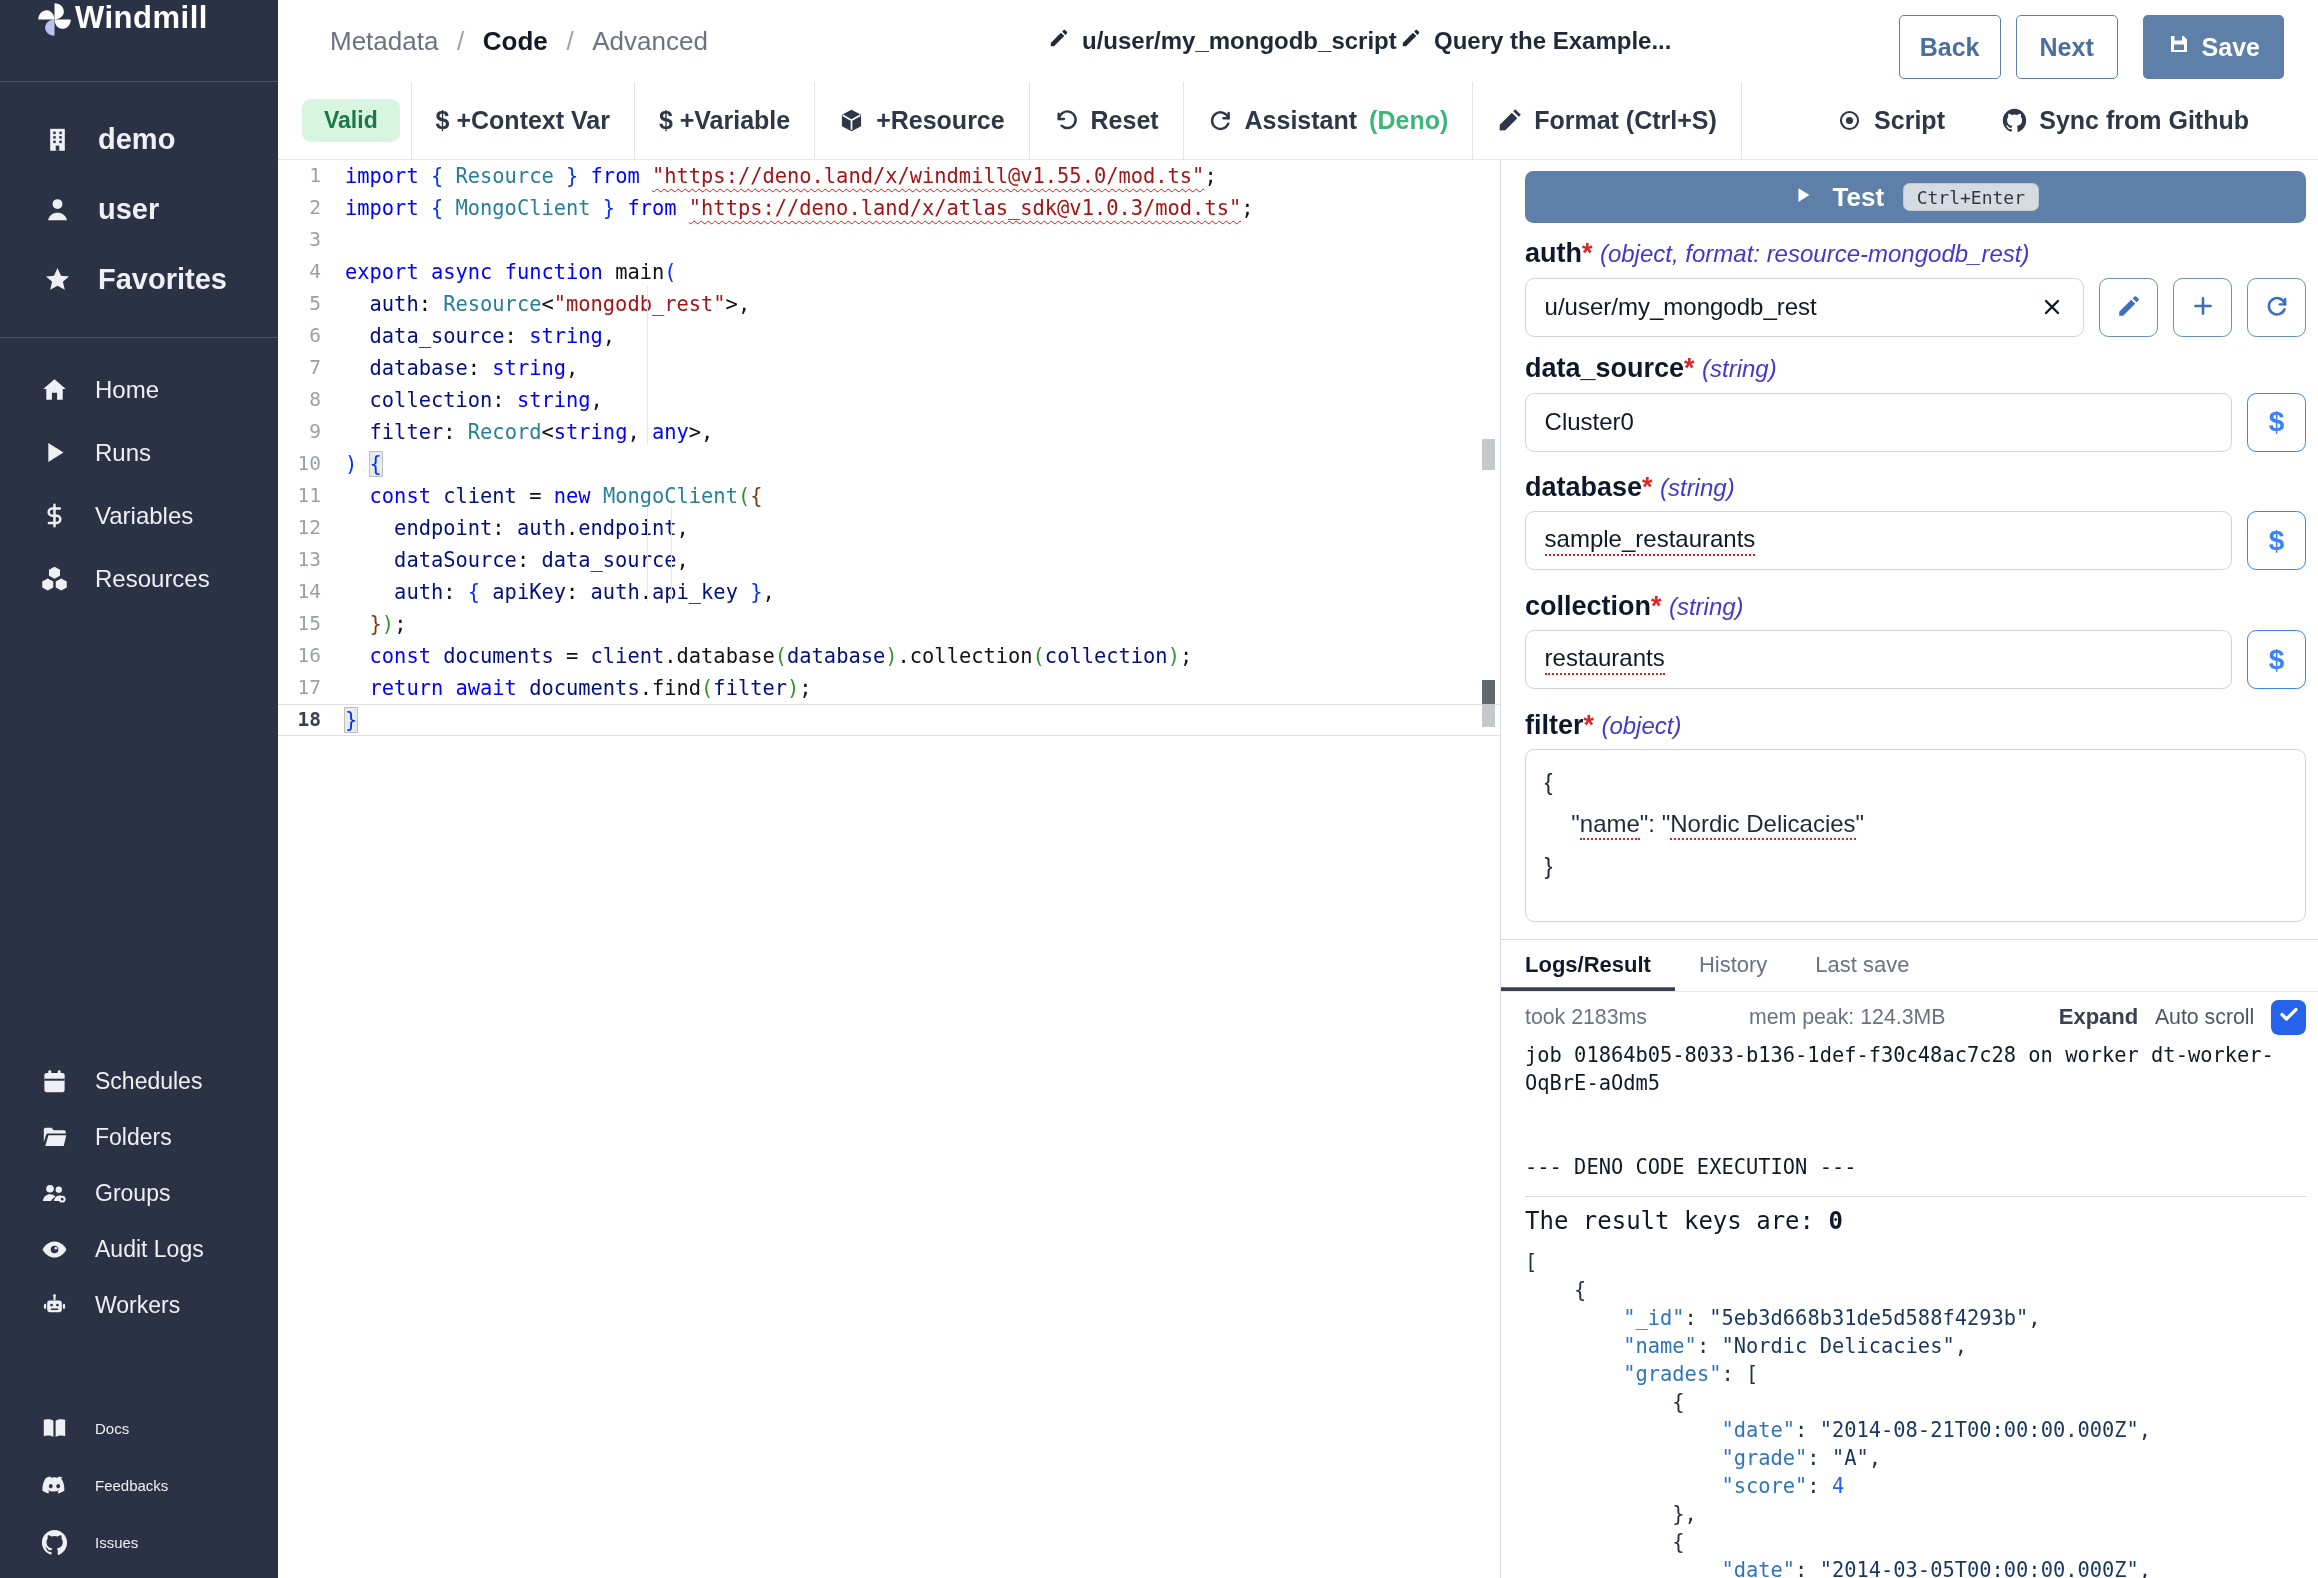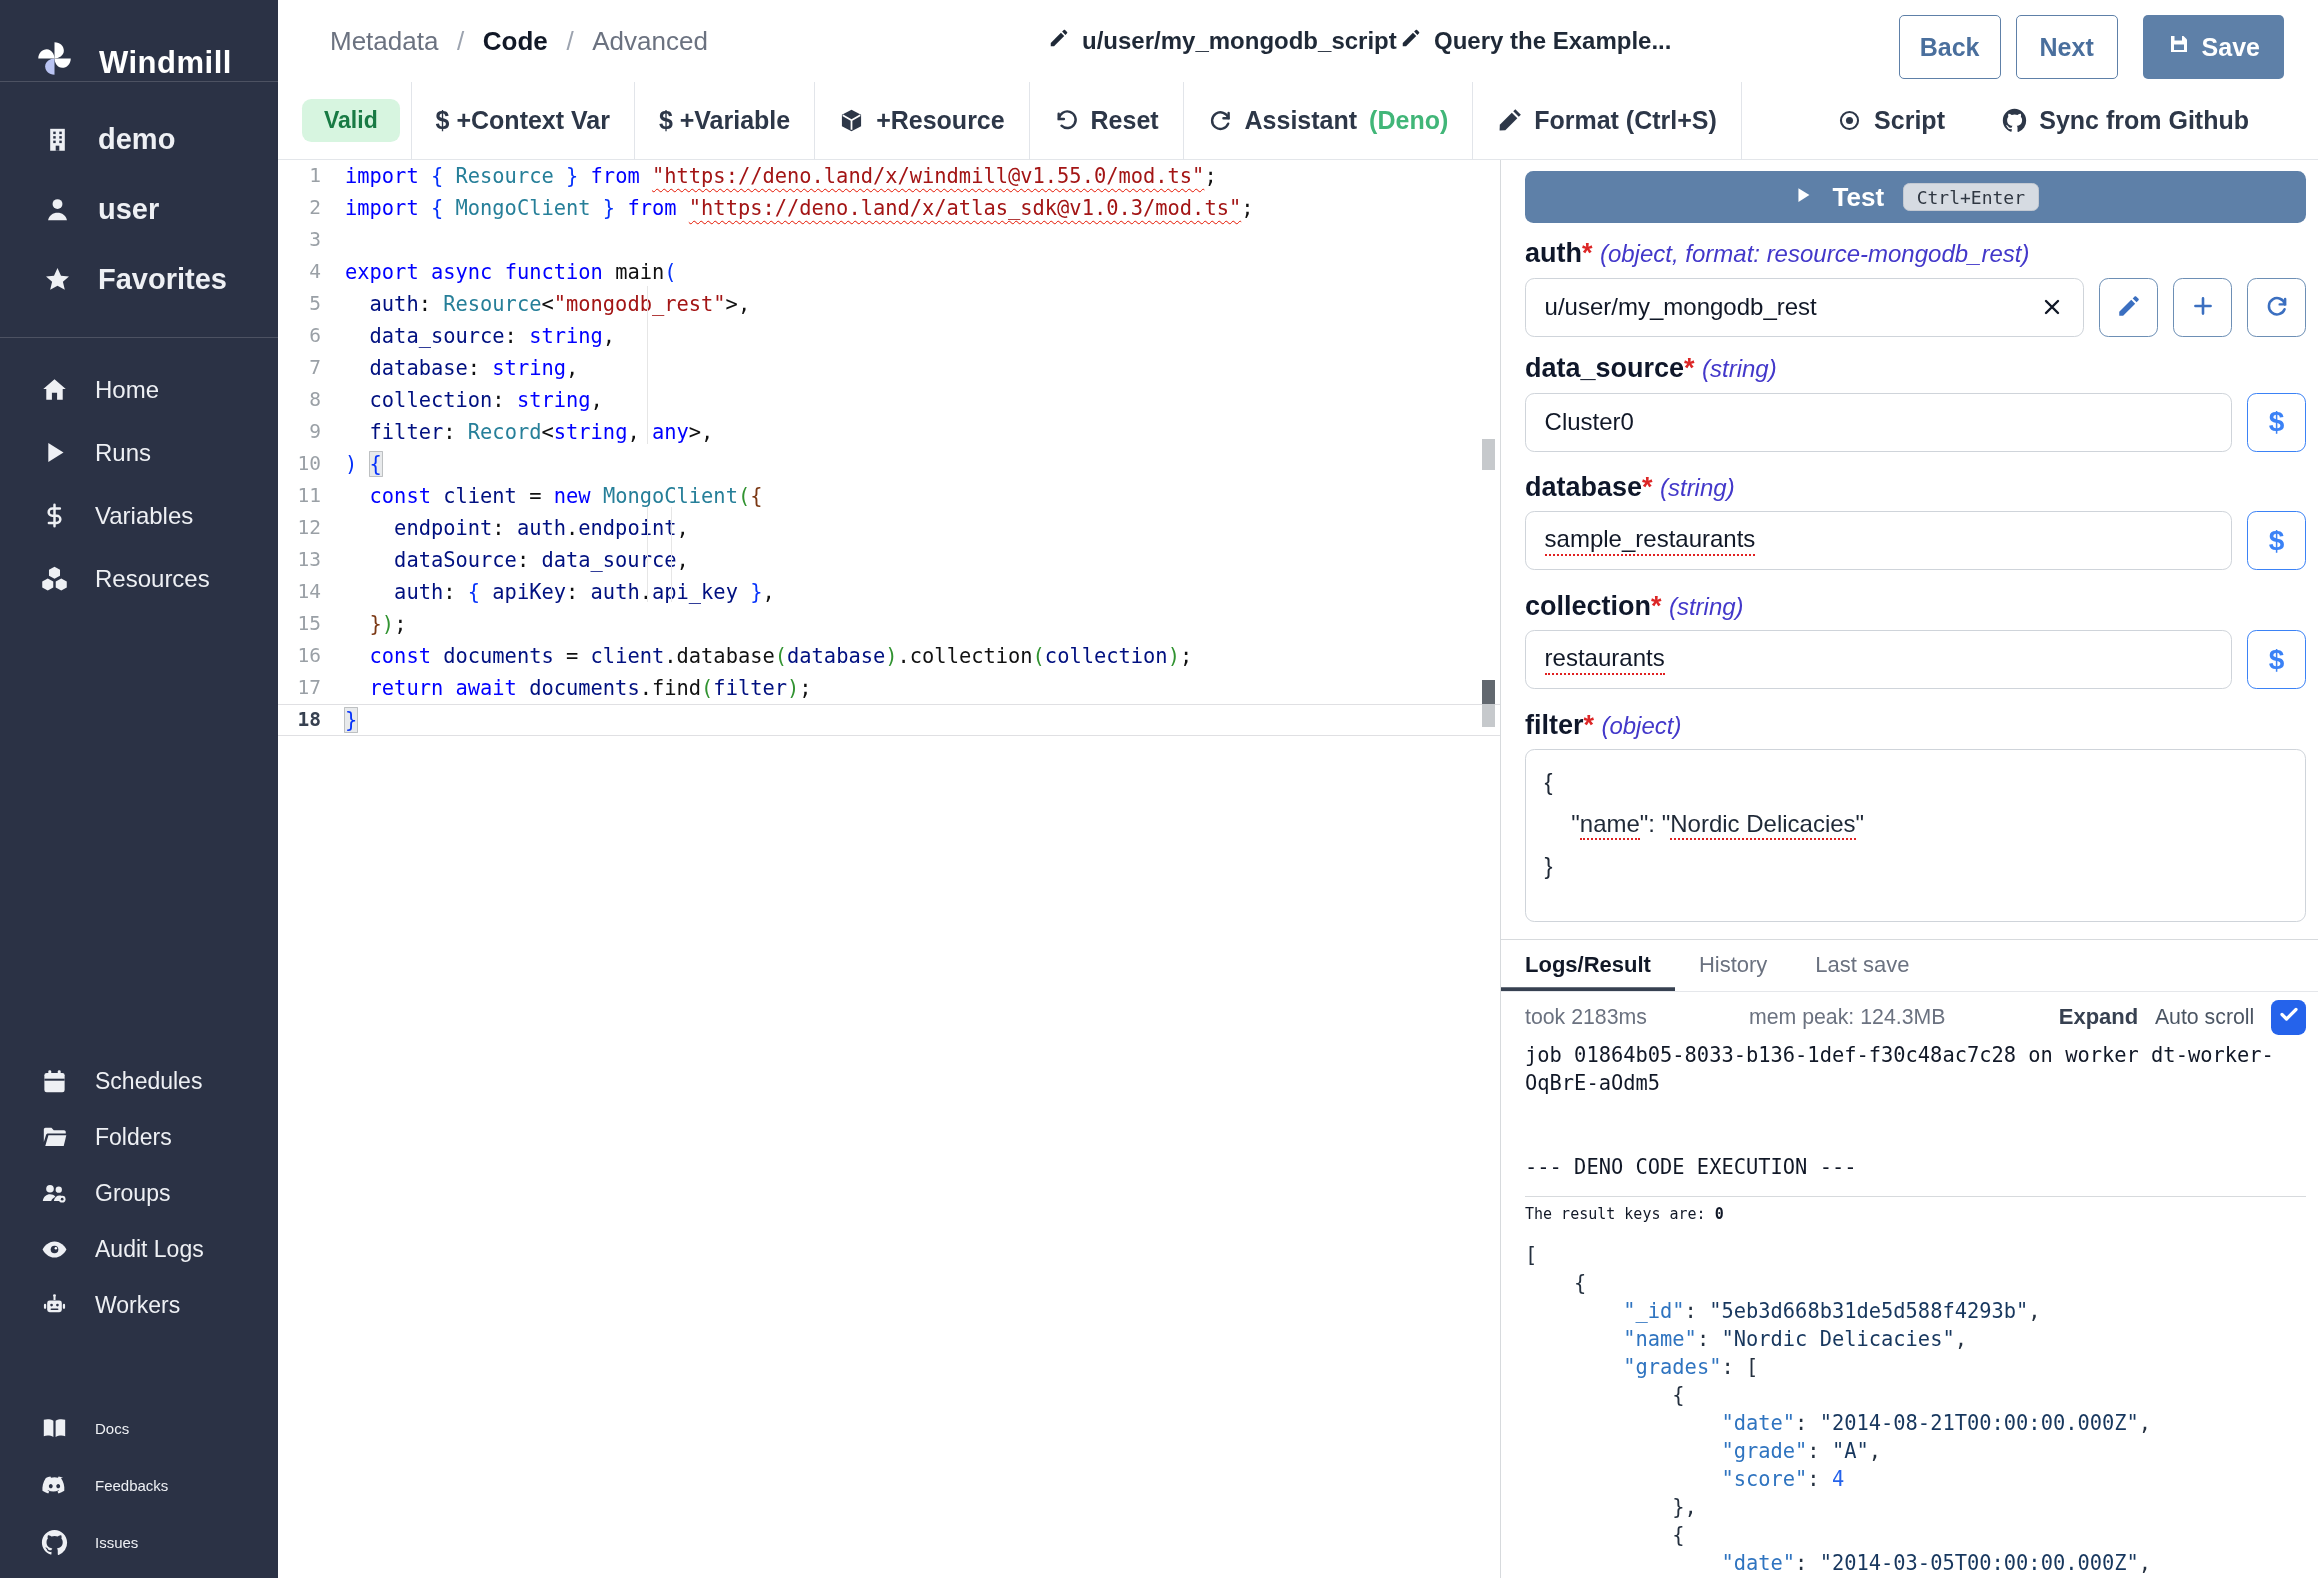--- a/index.html
+++ b/index.html
@@ -2,21 +2,21 @@
 <html style="font-size:15px"><head>
 <meta charset="utf-8">
 <style>
   * { margin:0; padding:0; box-sizing:border-box; }
   html,body { width:2319px; height:1579px; overflow:hidden; background:#fff;
     font-family:"Liberation Sans", sans-serif; }
   #app { position:relative; width:2319px; height:1579px; }
 
   
   #sidebar { position:absolute; left:0; top:0; width:278px; height:1579px; background:#2b3245; }
-  #logo-band { height:82px; display:flex; align-items:flex-end; gap:25px; padding-left:35px;
+  #logo-band { height:82px; display:flex; align-items:flex-start; gap:1px; padding-left:35px;
     border-bottom:0.9px solid rgba(255,255,255,.16); }
   #logo-band svg { width:39px; height:39px; }
   #brand { color:#fff; font-size:31px; font-weight:700; letter-spacing:0.5px; }
   .sb-section { position:absolute; left:0; right:0; }
   .sb-item { display:flex; align-items:center; gap:26px; padding-left:39px; color:#eef0f4; cursor:pointer; }
   .sb-item .ico { width:30px; display:flex; justify-content:center; align-items:center; }
   .sb-item .ico svg { width:27px; height:27px; }
   #sb-s1 { top:104px; } #sb-s1 .sb-item { height:70px; font-size:29px; font-weight:700;padding-left:42px; }
   #sb-div { position:absolute; top:337px; left:0; right:0; border-top:0.9px solid rgba(255,255,255,.16); }
   #sb-s2 { top:358px; } #sb-s2 .sb-item { height:63px; font-size:24px; font-weight:500; }
@@ -116,22 +116,22 @@
   #meta-row { display:flex; align-items:center; height:46px; font-size:21.3px; color:#6b7280; padding-top:5.6px; }
   #meta-mem { margin-left:102px; }
   #meta-expand { margin-left:auto; color:#374151; font-weight:800; font-size:22px; cursor:pointer; }
   #meta-autoscroll { margin-left:16.7px; color:#4b5563; }
   #autoscroll-box { margin-left:16.7px; width:35px; height:35px; background:#2563eb; border-radius:7.4px;
     display:flex; align-items:center; justify-content:center; cursor:pointer; }
   #autoscroll-box svg { width:24px; height:24px; }
   #logs { font-family:"DejaVu Sans Mono", monospace; font-size:20.4px; color:#111827; margin-top:3.7px; }
   .log-line { height:28px; line-height:28px; white-space:pre; }
   .hdiv { border-top:0.9px solid #d7dadd; margin-top:15px; }
-  #result-intro { margin-top:3px; height:28px; line-height:28px;
-    font-family:"DejaVu Sans Mono", monospace; font-size:15px; color:#111827; }
+  #result-intro { margin-top:10px; height:28px; line-height:28px;
+    font-family:"DejaVu Sans Mono", monospace; font-size:24px; color:#111827; }
   #result-intro b { font-weight:700; }
   #result { font-family:"DejaVu Sans Mono", monospace; font-size:20.4px; margin-top:13px; }
   .res-line { height:28px; line-height:28px; white-space:pre; }
   .rk { color:#2f74c0; } .rs { color:#17375e; } .rn { color:#2563eb; } .rp { color:#24303f; }
 </style>
 </head>
 <body>
 
 <div id="app">
 

